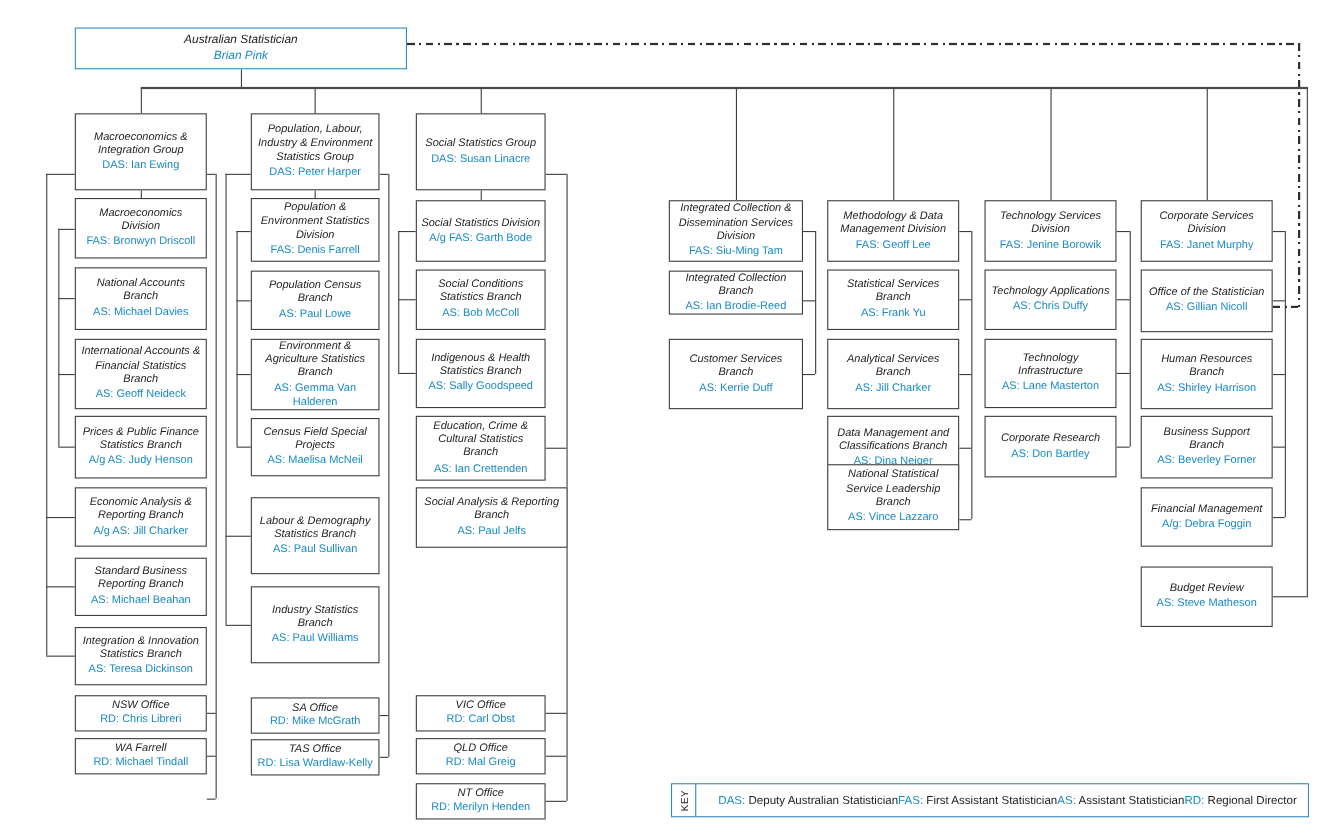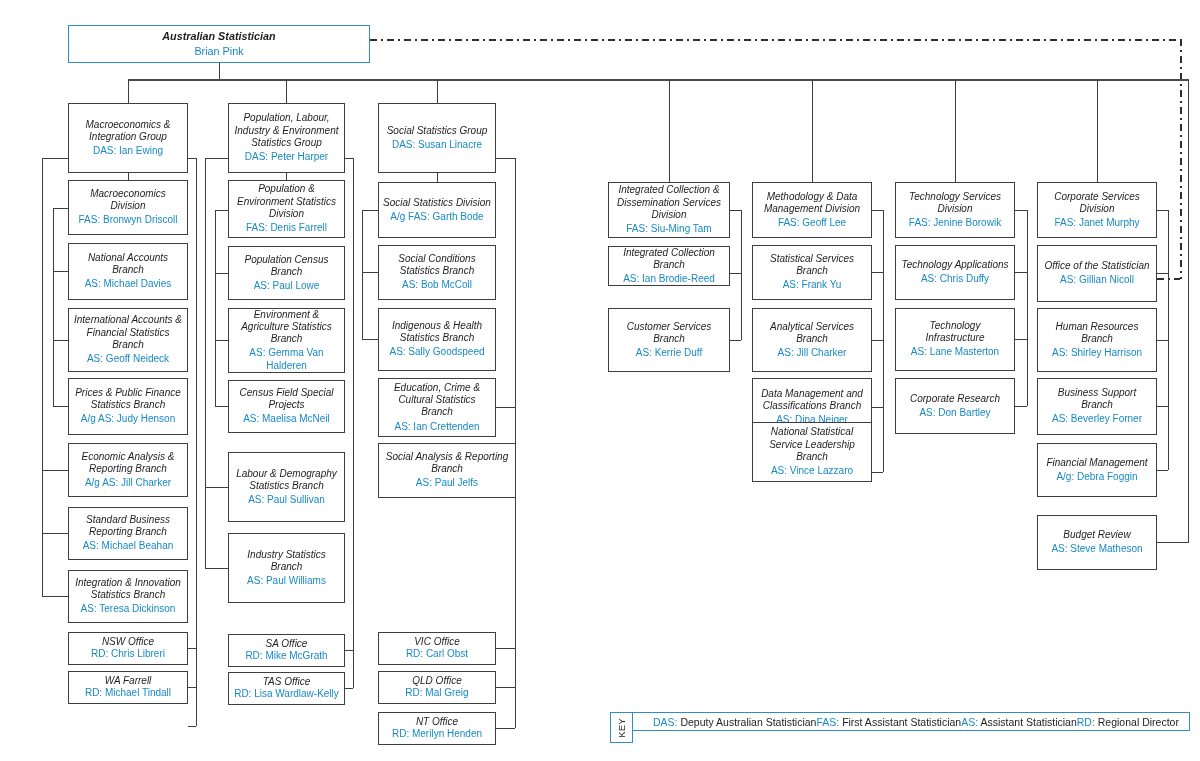--- a/index.html
+++ b/index.html
@@ -4,22 +4,22 @@
 <style>
   html,body{margin:0;padding:0;background:#fff;}
   .stage{position:relative;width:1200px;height:761px;background:#fff;
          font-family:"Liberation Sans",sans-serif;overflow:hidden;}
   .box{position:absolute;background:#fff;border:1.4px solid #3e3e3e;
        display:flex;flex-direction:column;align-items:center;justify-content:center;
        text-align:center;padding:2px 4px;box-sizing:border-box;z-index:2;}
   .box .t{font-style:italic;color:#1d1d1d;font-size:10px;line-height:1.22;}
   .box .n{color:#1789c4;font-size:10px;line-height:1.25;margin-top:2px;}
   .topbox{border:1.6px solid #2f8dc0;}
-  .topbox .t{font-size:10.8px;font-weight:bold;}
-  .topbox .n{font-size:10.8px;}
+  .topbox .t{font-size:10.8px;}
+  .topbox .n{font-size:10.8px;font-style:italic;}
   .lh,.lv{position:absolute;background:#3e3e3e;z-index:1;display:block;}
   .lh{height:1.3px;}
   .lv{width:1.3px;}
   .lh.thick{height:2px;background:#4a4a4a;}
   .ddh,.ddv{position:absolute;z-index:1;display:block;}
   .ddh{height:1.6px;background:repeating-linear-gradient(90deg,#2e2e2e 0 7px,transparent 7px 11px,#2e2e2e 11px 13px,transparent 13px 17px);}
   .ddv{width:1.6px;background:repeating-linear-gradient(180deg,#2e2e2e 0 7px,transparent 7px 11px,#2e2e2e 11px 13px,transparent 13px 17px);}
   .keylabel{position:absolute;border:1.6px solid #2f8dc0;background:#fff;box-sizing:border-box;
             display:flex;align-items:center;justify-content:center;z-index:2;}
   .keyrot{writing-mode:vertical-rl;transform:rotate(180deg);font-size:9px;color:#1d1d1d;letter-spacing:0.5px;}
@@ -313,20 +313,20 @@
     <div class="n">A/g: Debra Foggin</div>
   </div>
   <div class="box" style="left:1037px;top:515px;width:120px;height:55px">
     <div class="t">Budget Review</div>
     <div class="n">AS: Steve Matheson</div>
   </div>
 
   <div class="keylabel" style="left:610px;top:712px;width:23px;height:31px">
     <span class="keyrot">KEY</span>
   </div>
-  <div class="keybox" style="left:632px;top:712px;width:558px;height:19px">
+  <div class="keybox" style="left:632px;top:712px;width:558px;height:31px">
     <span class="kentry"><span class="kabbr">DAS:</span> <span class="ktext">Deputy Australian Statistician</span></span>
     <span class="kentry"><span class="kabbr">FAS:</span> <span class="ktext">First Assistant Statistician</span></span>
     <span class="kentry"><span class="kabbr">AS:</span> <span class="ktext">Assistant Statistician</span></span>
     <span class="kentry"><span class="kabbr">RD:</span> <span class="ktext">Regional Director</span></span>
   </div>
 
 </div>
 
 </body></html>

